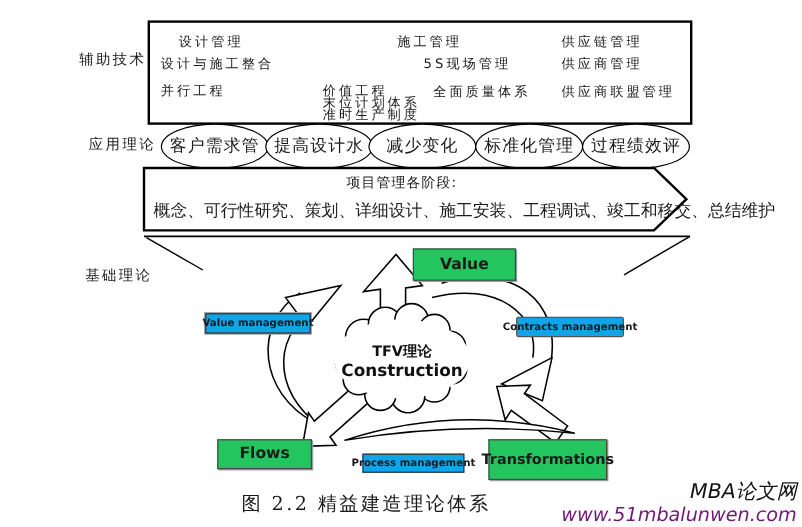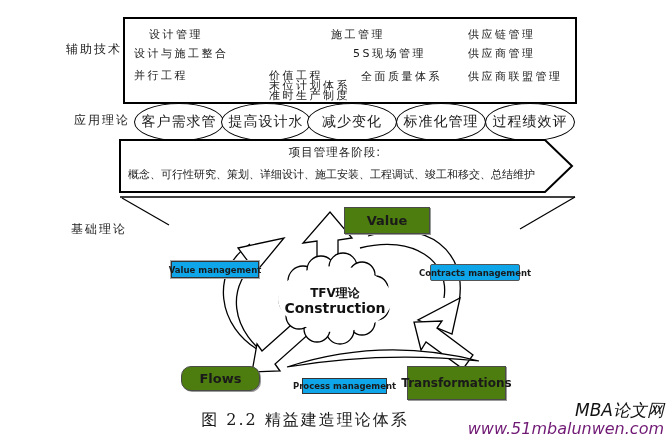--- a/index.html
+++ b/index.html
@@ -18,26 +18,26 @@
   .i3{left:9px;top:27px;}  .i4{left:144px;top:27px;margin-top:32px;} .i5{left:228px;top:27px;} .i6{left:343px;top:27px;}
   .i7{left:9px;top:49px;}  .i8{left:144px;top:49px;} .i9{left:236px;top:50px;} .i10{left:343px;top:50px;}
   .i11{left:144px;top:69px;}
   
   .ell{top:103px;width:88px;height:36px;border:1.5px solid #000;border-radius:50%;
        background:#fff;display:flex;align-items:center;justify-content:center;
        font-size:14px;letter-spacing:1px;white-space:nowrap;}
   .e0{left:134px;} .e1{left:221px;} .e2{left:307px;} .e3{left:396px;} .e4{left:485px;}
   
   .stage-text{left:123px;top:145px;width:424px;text-align:center;font-size:11.5px;letter-spacing:1px;}
-  .stage-list{left:128px;top:167px;width:424px;text-align:left;font-size:11px;letter-spacing:0;white-space:nowrap;}
+  .stage-list{left:128px;top:167px;width:424px;text-align:left;font-size:14px;letter-spacing:0;white-space:nowrap;}
   
-  .node{border:1.5px solid #4a4a4a;background:#4d7c0f;box-shadow:1px 1px 0 #9a9a9a;
+  .node{border:1.5px solid #4a4a4a;background:#22c55e;box-shadow:1px 1px 0 #9a9a9a;
         display:flex;align-items:center;justify-content:center;font-weight:bold;}
   .value-box{left:344px;top:207px;width:84px;height:25px;font-size:13px;}
-  .flows-box{left:181px;top:366px;width:77px;height:23px;font-size:13px;border-radius:10px;}
+  .flows-box{left:181px;top:366px;width:77px;height:23px;font-size:13px;}
   .trans-box{left:407px;top:366px;width:97px;height:32px;font-size:12px;}
   .tag{border:1px solid #333;background:#0ea5e9;box-shadow:0 0 0 1px #aaa;
        display:flex;align-items:center;justify-content:center;font-weight:bold;font-size:8.5px;white-space:nowrap;}
   .tag-value{left:171px;top:261px;width:86px;height:15px;}
   .tag-contracts{left:430px;top:264px;width:88px;height:15px;box-shadow:none;border-radius:2px;border-color:#555;}
   .tag-process{left:302px;top:378px;width:83px;height:14px;box-shadow:none;}
   
   .caption{left:140px;top:410px;width:330px;text-align:center;
            font-family:"DejaVu Serif",serif;font-size:16px;letter-spacing:2px;}
   .watermark{right:4px;top:401px;text-align:right;line-height:1.1;}

